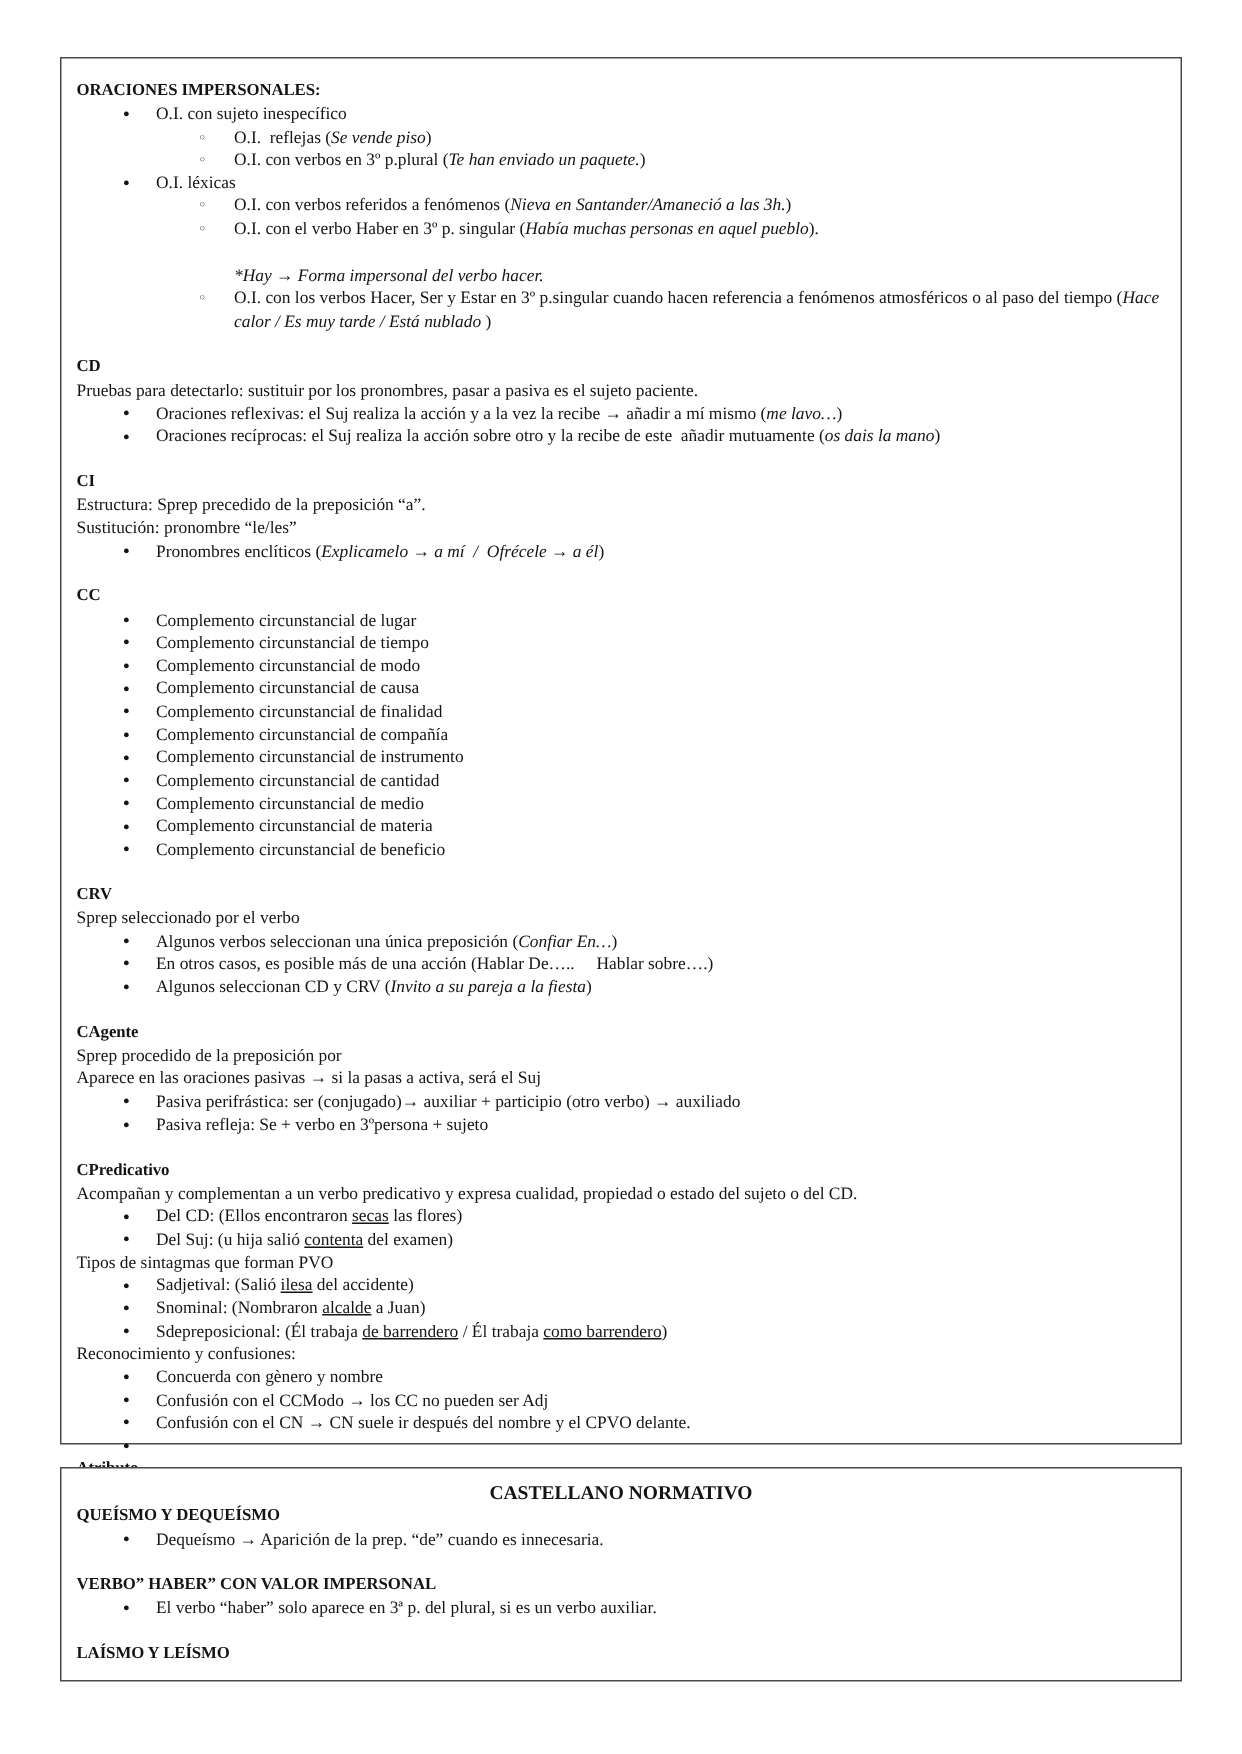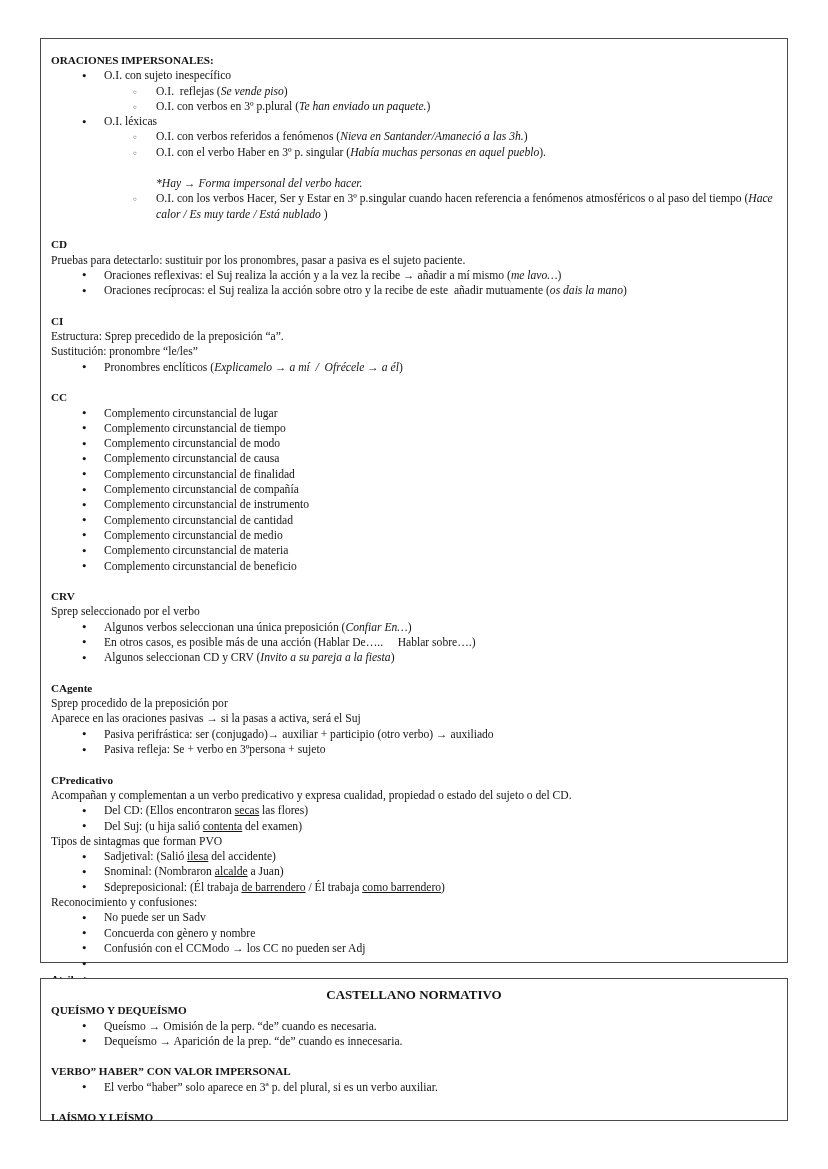--- a/index.html
+++ b/index.html
@@ -203,39 +203,38 @@
       <li>Del Suj: (u hija salió <span class="ul-underline">contenta</span> del examen)</li>
     </ul>
     <div class="plain">Tipos de sintagmas que forman PVO</div>
     <ul class="lvl1">
       <li>Sadjetival: (Salió <span class="ul-underline">ilesa</span> del accidente)</li>
       <li>Snominal: (Nombraron <span class="ul-underline">alcalde</span> a Juan)</li>
       <li>Sdepreposicional: (Él trabaja <span class="ul-underline">de barrendero</span> / Él trabaja <span class="ul-underline">como barrendero</span>)</li>
     </ul>
     <div class="plain">Reconocimiento y confusiones:</div>
     <ul class="lvl1">
-      <li>No puede ser un Sadv</li>
       <li>Concuerda con gènero y nombre</li>
       <li>Confusión con el CCModo → los CC no pueden ser Adj</li>
+      <li>Confusión con el CN → CN suele ir después del nombre y el CPVO delante.</li>
       <li class="empty-bullet"></li>
     </ul>
 
     <div class="sec-title">Atributo</div>
     <div class="plain">Aparecen con verbos copulativos o semicopulativos.</div>
     <div class="plain">Se pueden sustituir por el pronombre neutro “lo”</div>
 
   </div>
 
   <div class="doc-box" id="box-normativo">
 
     <div class="centered-title">CASTELLANO NORMATIVO</div>
 
     <div class="sec-title">QUEÍSMO Y DEQUEÍSMO</div>
     <ul class="lvl1">
-      <li>Queísmo → Omisión de la perp. “de” cuando es necesaria.</li>
       <li>Dequeísmo → Aparición de la prep. “de” cuando es innecesaria.</li>
     </ul>
 
     <div class="spacer"></div>
 
     <div class="sec-title">VERBO” HABER” CON VALOR IMPERSONAL</div>
     <ul class="lvl1">
       <li>El verbo “haber” solo aparece en 3ª p. del plural, si es un verbo auxiliar.</li>
     </ul>
 

